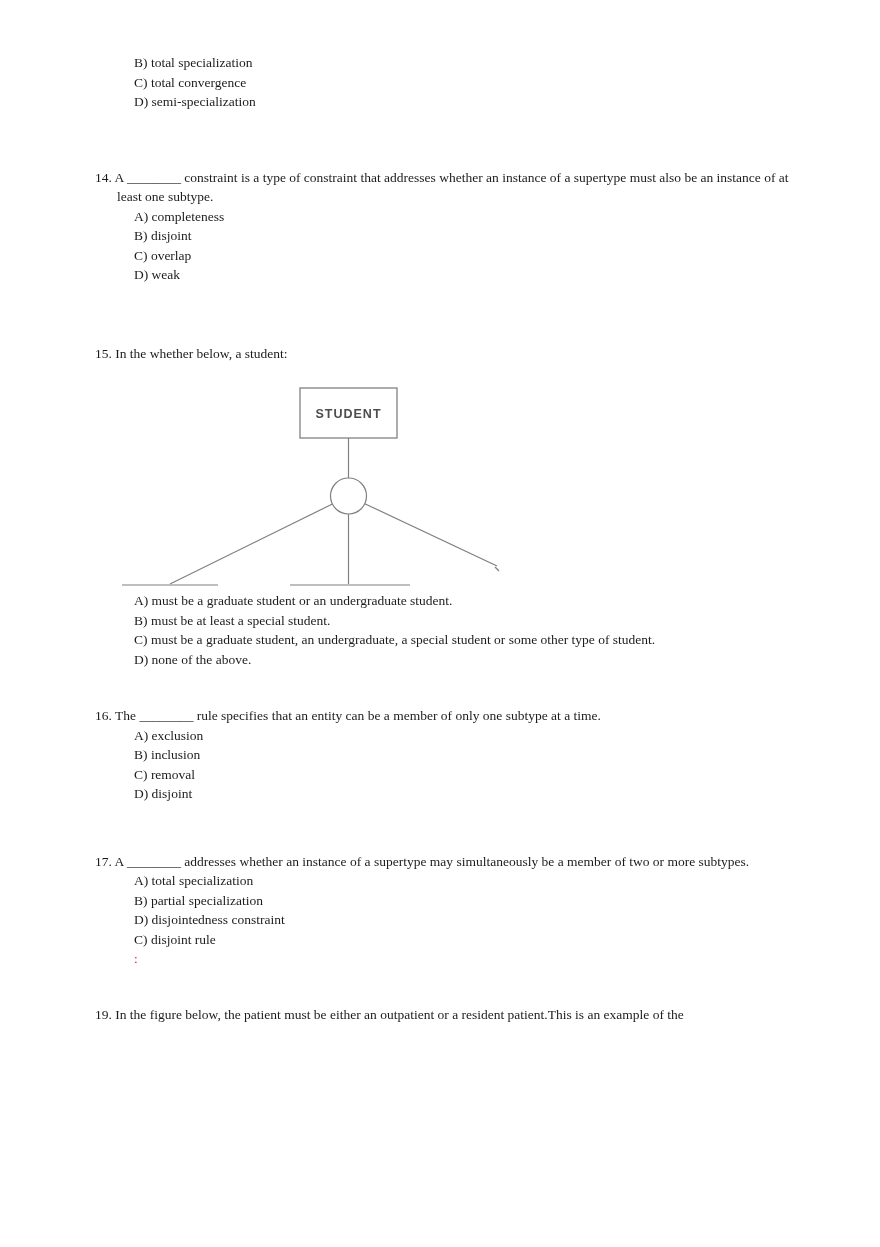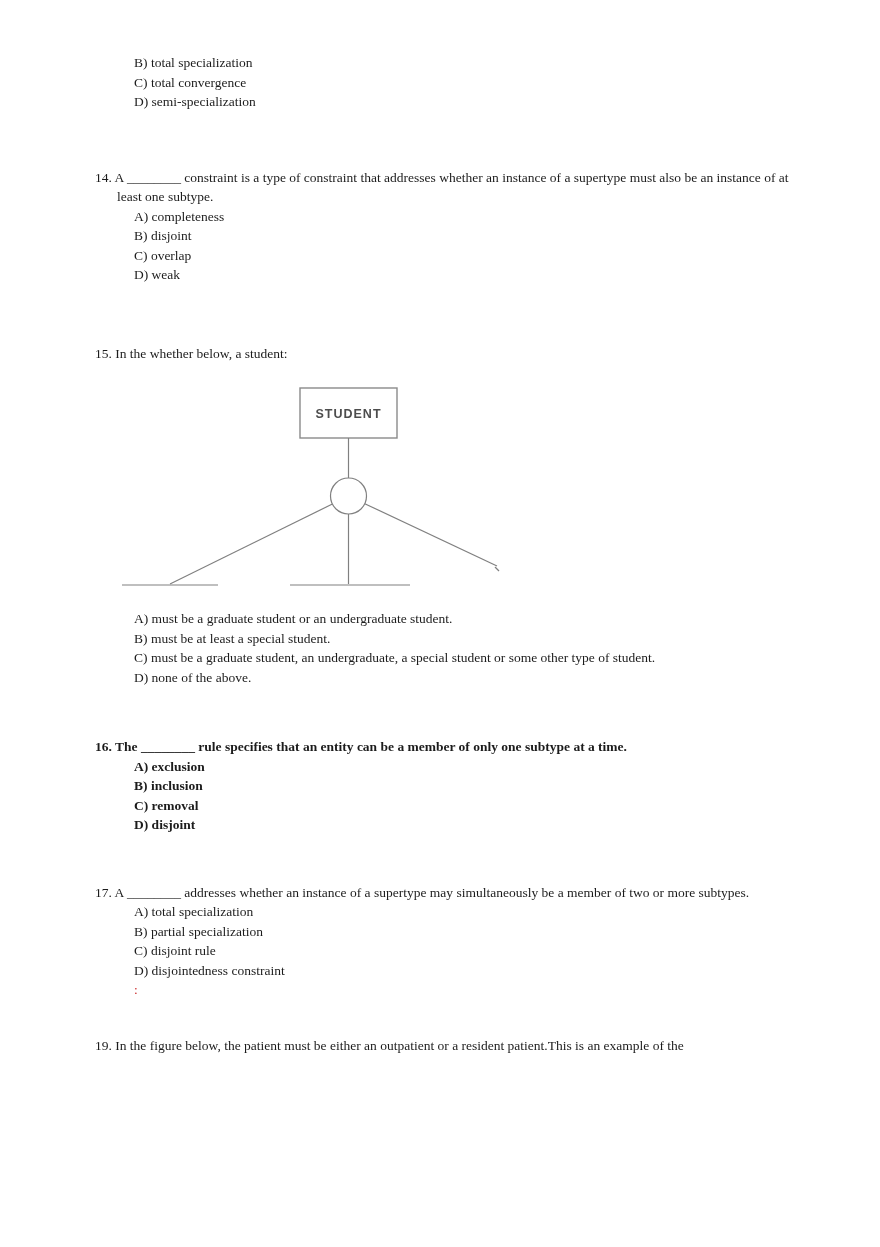--- a/index.html
+++ b/index.html
@@ -23,30 +23,30 @@
   .question { margin: 0; }
   .q-line {
     padding-left: 22px;
     text-indent: -22px;
   }
   .q-num { display: inline; }
   .options { margin-left: 39px; }
   .option { white-space: nowrap; }
   .q14 { margin-top: 56px; }
   .q15 { margin-top: 59px; }
-  .q16 { margin-top: 50px; font-weight: bold; }
+  .q16 { margin-top: 37px; }
   .q17 { margin-top: 48px; }
   .q18 { margin-top: 36px; }
   .figure-wrap {
     margin-top: 16px;
     margin-left: 25px;
     width: 420px;
     height: 212px;
   }
-  .figure-wrap + .options { margin-top: 18px; }
+  .figure-wrap + .options { }
   .red-note {
     color: #cc2a2a;
     margin-left: 39px;
   }
   svg text {
     font-family: "Liberation Sans", "DejaVu Sans", sans-serif;
     font-weight: bold;
     letter-spacing: 1px;
     fill: #4d4d4d;
     font-size: 12.5px;
@@ -124,22 +124,22 @@
   </div>
 
   <div class="question q17">
     <div class="q-line">
       <span class="q-num">17.</span>
       <span>A ________ addresses whether an instance of a supertype may simultaneously be a member of two or more subtypes.</span>
     </div>
     <div class="options">
       <div class="option">A) total specialization</div>
       <div class="option">B) partial specialization</div>
+      <div class="option">D) disjointedness constraint</div>
       <div class="option">C) disjoint rule</div>
-      <div class="option">D) disjointedness constraint</div>
     </div>
     <div class="red-note">:</div>
   </div>
 
   <div class="question q18">
     <div class="q-line">
       <span class="q-num">19.</span>
       <span>In the figure below, the patient must be either an outpatient or a resident patient.This is an example of the</span>
     </div>
   </div>

